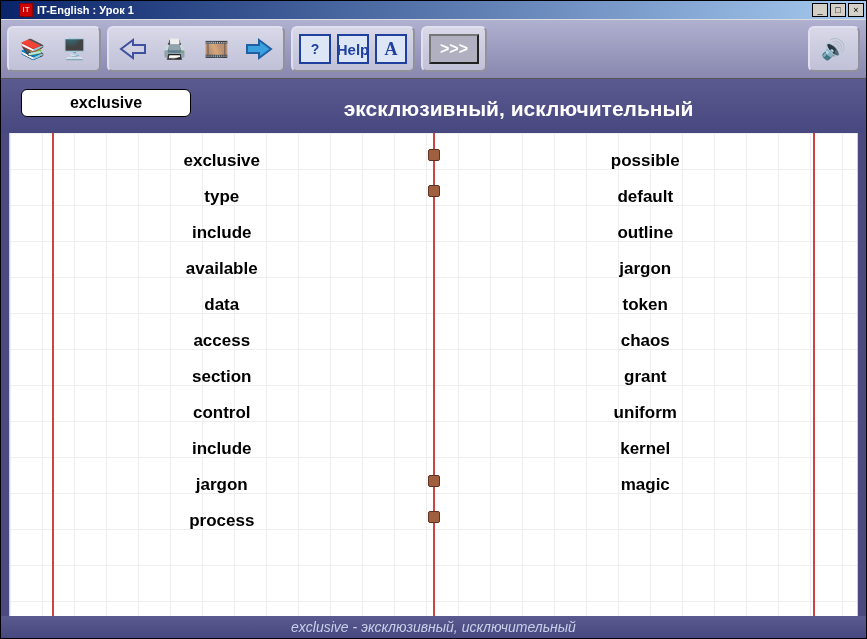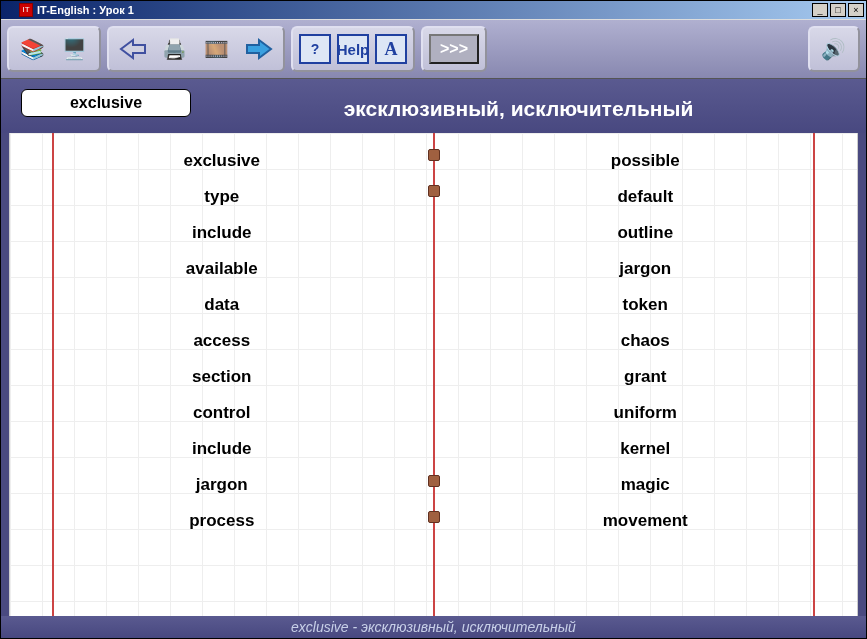--- a/index.html
+++ b/index.html
@@ -318,21 +318,20 @@
             <div class="word">possible</div>
             <div class="word">default</div>
             <div class="word">outline</div>
             <div class="word">jargon</div>
             <div class="word">token</div>
             <div class="word">chaos</div>
             <div class="word">grant</div>
             <div class="word">uniform</div>
             <div class="word">kernel</div>
             <div class="word">magic</div>
-            <div class="word">movement</div>
           </div>
       </div>
       <div class="center-marks">
         <div class="mark" style="top:16px"></div>
         <div class="mark" style="top:52px"></div>
         <div class="mark" style="top:342px"></div>
         <div class="mark" style="top:378px"></div>
       </div>
     </div>
   </div>

